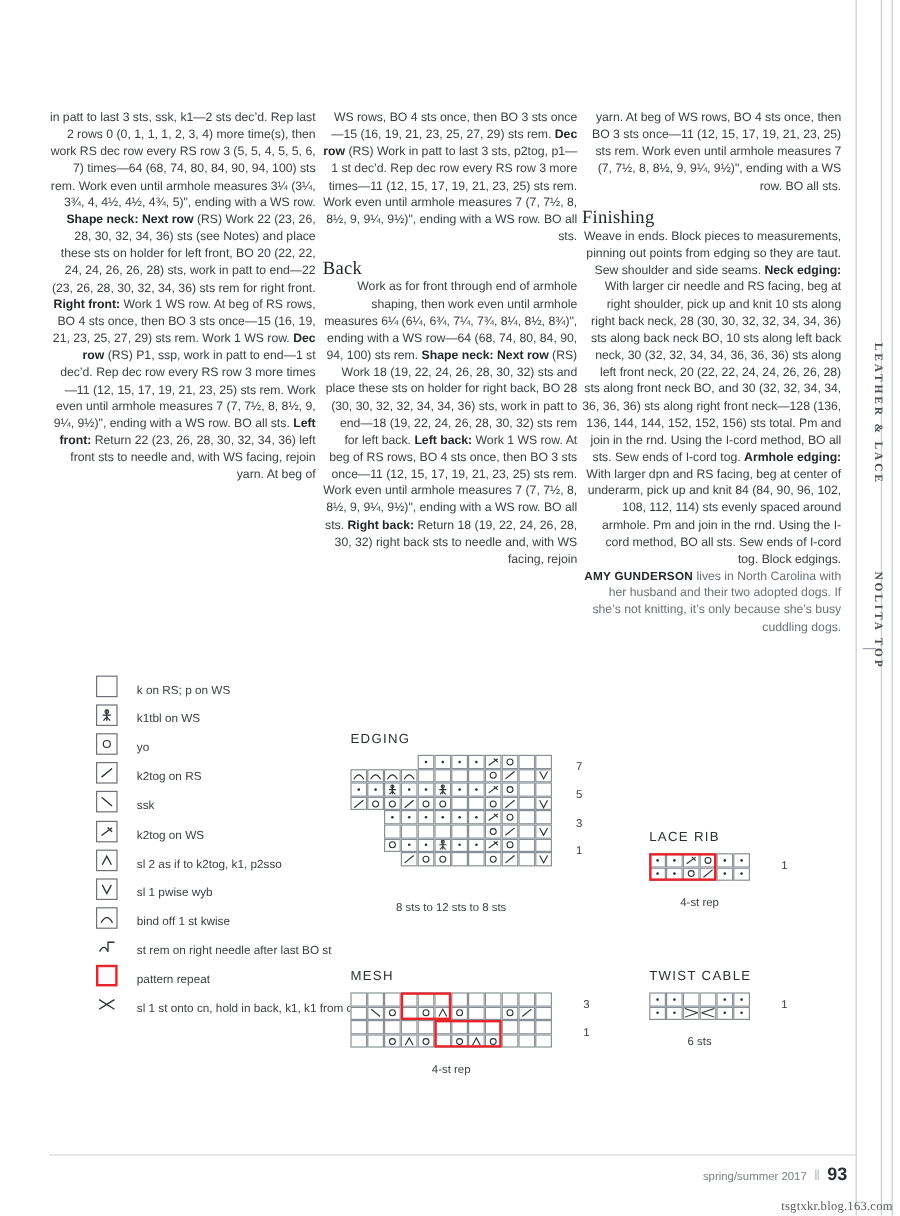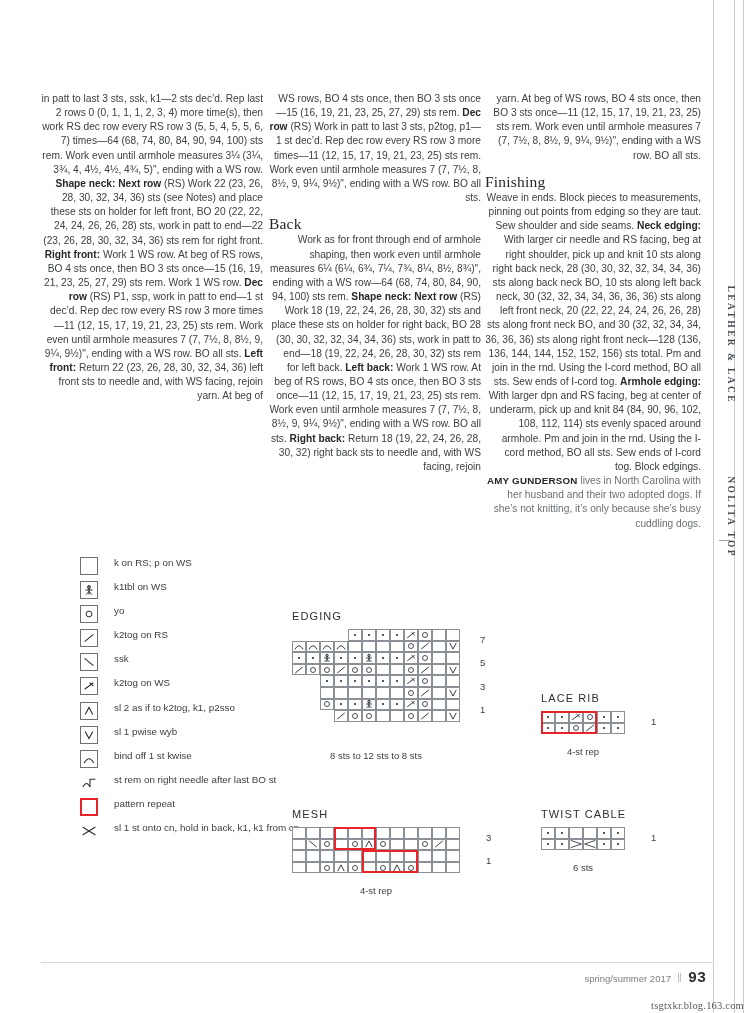--- a/index.html
+++ b/index.html
@@ -56,21 +56,21 @@
     font-weight:400;
     color:#1f2328;
     margin:12px 0 2px 0;
     letter-spacing:0.2px;
   }
   .byline{margin-top:13px;font-size:10.2px;line-height:14.15px;color:#6b7075;}
   .byline b{color:#24272b;letter-spacing:0.2px;font-size:9.8px;}
 
   
   .legend{position:absolute;left:44px;top:557px;width:250px;}
-  .lrow{display:flex;align-items:flex-start;height:24.1px;padding-left:36px;}
+  .lrow{display:flex;align-items:flex-end;height:24.1px;padding-left:36px;}
   .lbox{
     width:18px;height:18px;border:1px solid #6d7177;
     background:#fff;box-sizing:border-box;
     display:flex;align-items:center;justify-content:center;
     flex:0 0 auto;
   }
   .lbox.red{border:2px solid #e8232a;}
   .lbox.noborder{border:none;}
   .llab{margin-left:16px;font-size:9.8px;color:#3c4043;white-space:nowrap;}
 
@@ -99,21 +99,21 @@
   svg{display:block;}
 
   
   .footrule{position:absolute;left:41px;right:36px;top:962px;height:1px;background:#d7dadd;}
   .foot{
     position:absolute;right:44px;top:970px;
     font-size:9.5px;color:#7b8085;
     display:flex;align-items:baseline;gap:6px;
   }
   .foot .pipe{color:#b9bdc1;font-size:12px;}
-  .foot .pg{font-size:15px;font-weight:700;color:#2b2f33;font-family:Liberation Mono, monospace;}
+  .foot .pg{font-size:15px;font-weight:700;color:#2b2f33;font-family:Liberation Sans, sans-serif;}
   .watermark{
     position:absolute;right:6px;bottom:2px;
     font-size:10.5px;color:#56595c;
     font-family:Liberation Serif, serif;
     letter-spacing:0.2px;
   }
 </style>
 </head>
 <body>
 

